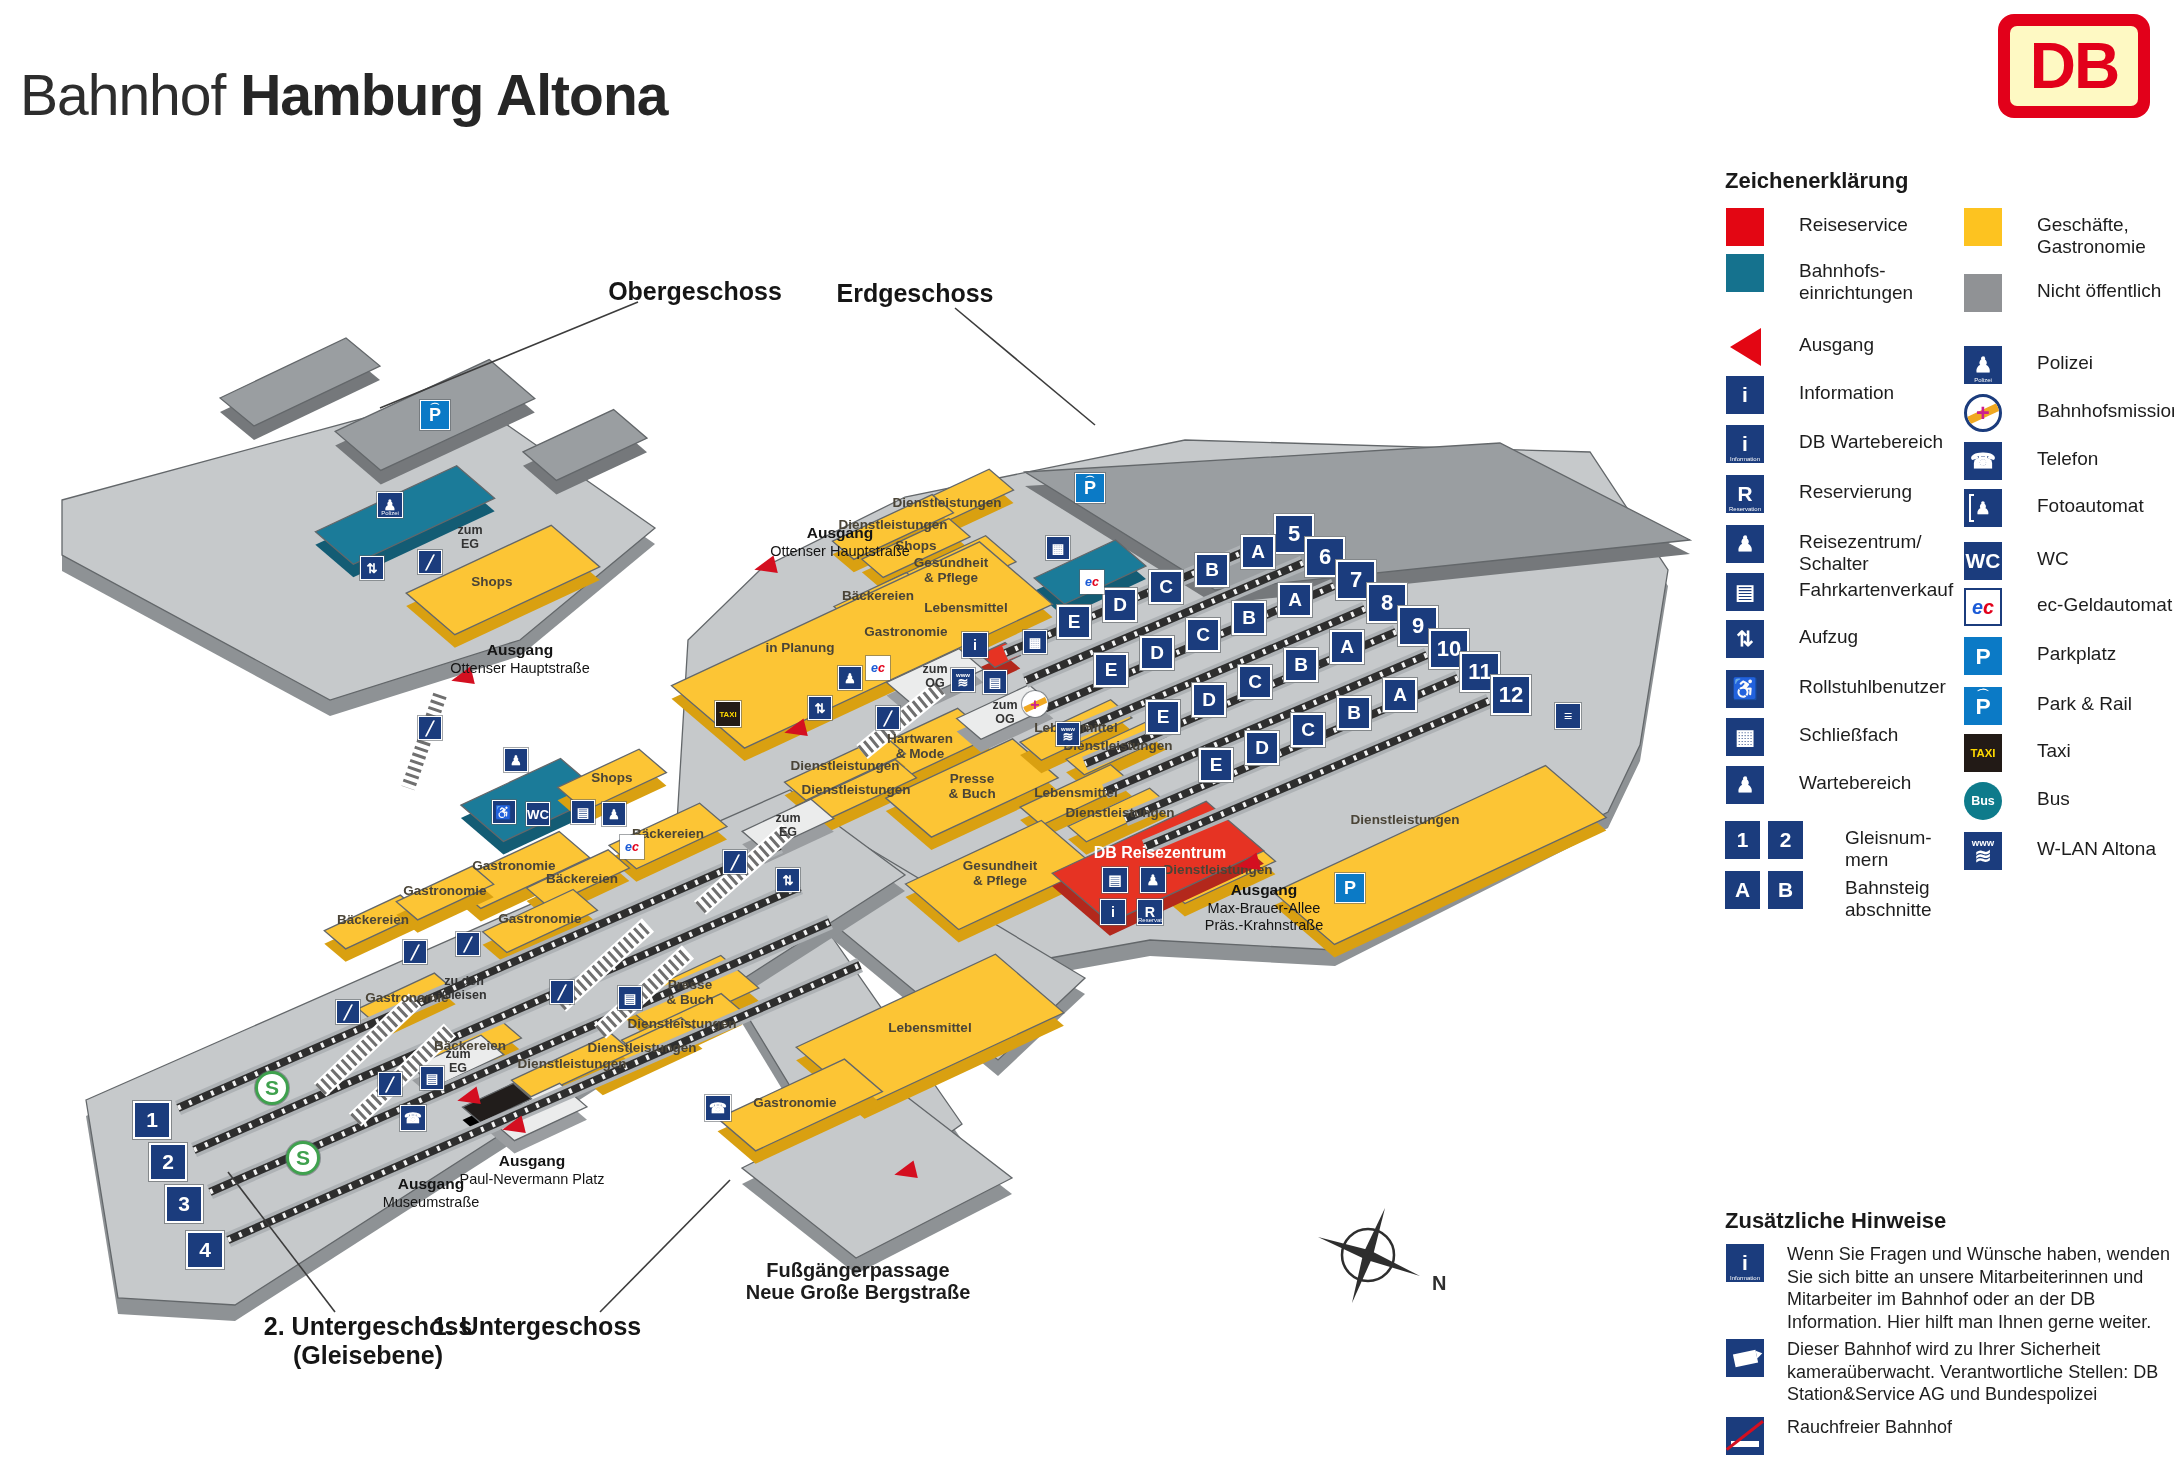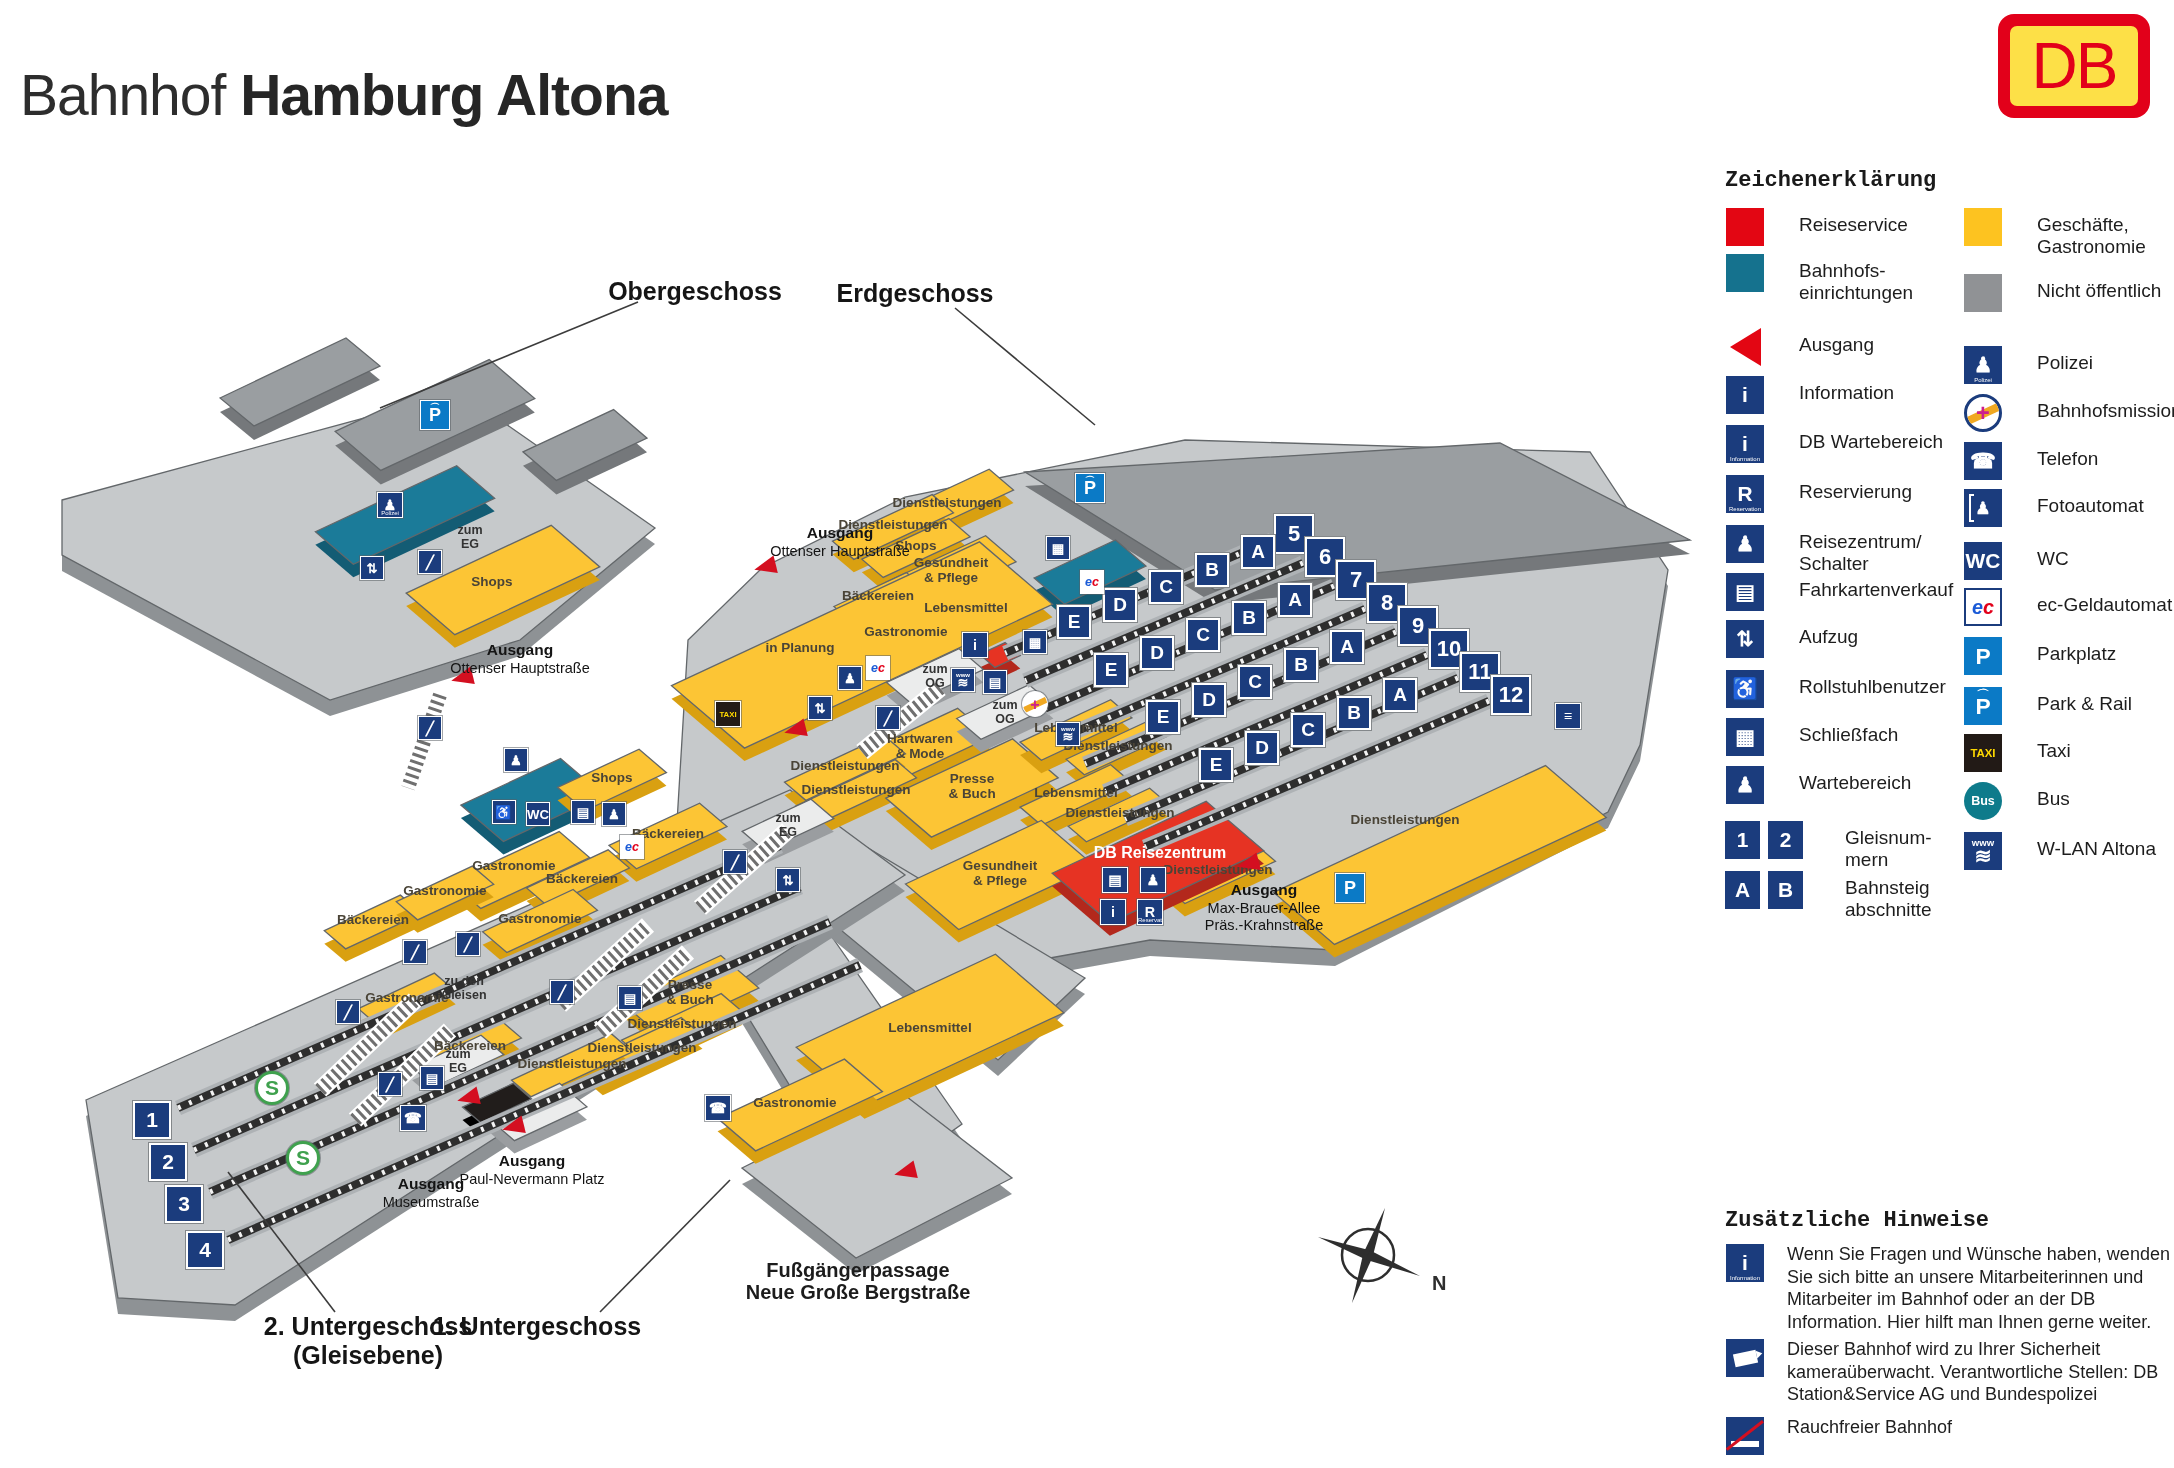--- a/index.html
+++ b/index.html
@@ -5,24 +5,24 @@
   html,body{margin:0;padding:0;background:#fff;}
   body{width:2174px;height:1468px;position:relative;font-family:"Liberation Sans",sans-serif;overflow:hidden;}
   #stage{position:absolute;inset:0;}
   #shape-layer{position:absolute;left:0;top:0;}
   #label-layer{position:absolute;left:0;top:0;width:2174px;height:1468px;pointer-events:none;}
 
   
   .page-title{position:absolute;left:20px;top:62px;font-size:57px;color:#2d2d2d;letter-spacing:-1px;white-space:nowrap;}
   .page-title b{font-weight:700;color:#262626;}
   .db-logo{position:absolute;left:1998px;top:14px;width:152px;height:104px;background:#e2001a;border-radius:16px;display:flex;align-items:center;justify-content:center;}
-  .db-logo-inner{width:128px;height:80px;background:#fde047;border-radius:7px;display:flex;align-items:center;justify-content:center;font-weight:400;font-size:64px;color:#e2001a;letter-spacing:-2px;}
+  .db-logo-inner{width:128px;height:80px;background:#fef9c3;border-radius:7px;display:flex;align-items:center;justify-content:center;font-weight:700;font-size:64px;color:#e2001a;letter-spacing:-2px;}
 
   
-  .panel-title{position:absolute;font-size:22px;font-weight:700;color:#1a1a1a;font-family:Liberation Mono, monospace;}
+  .panel-title{position:absolute;font-size:22px;font-weight:700;color:#1a1a1a;}
   .lg-item{position:absolute;display:flex;align-items:flex-start;}
   .lg-iconbox{width:40px;height:40px;flex:0 0 40px;display:flex;align-items:center;justify-content:center;position:relative;}
   .lg-label{margin-left:34px;font-size:19px;color:#1d1d1d;line-height:1.15;white-space:pre-line;padding-top:7px;}
   .note-item{position:absolute;display:flex;align-items:flex-start;width:470px;}
   .note-text{margin-left:22px;font-size:18px;color:#1d1d1d;line-height:1.26;}
 
   
   .ic{display:flex;align-items:center;justify-content:center;box-sizing:border-box;position:relative;overflow:hidden;}
   .ic-sq{background:#1b3c7d;color:#fff;font-weight:700;}
   .ic-sub{position:absolute;bottom:1px;left:0;right:0;font-size:6px;line-height:1;color:#fff;text-align:center;font-weight:400;}

